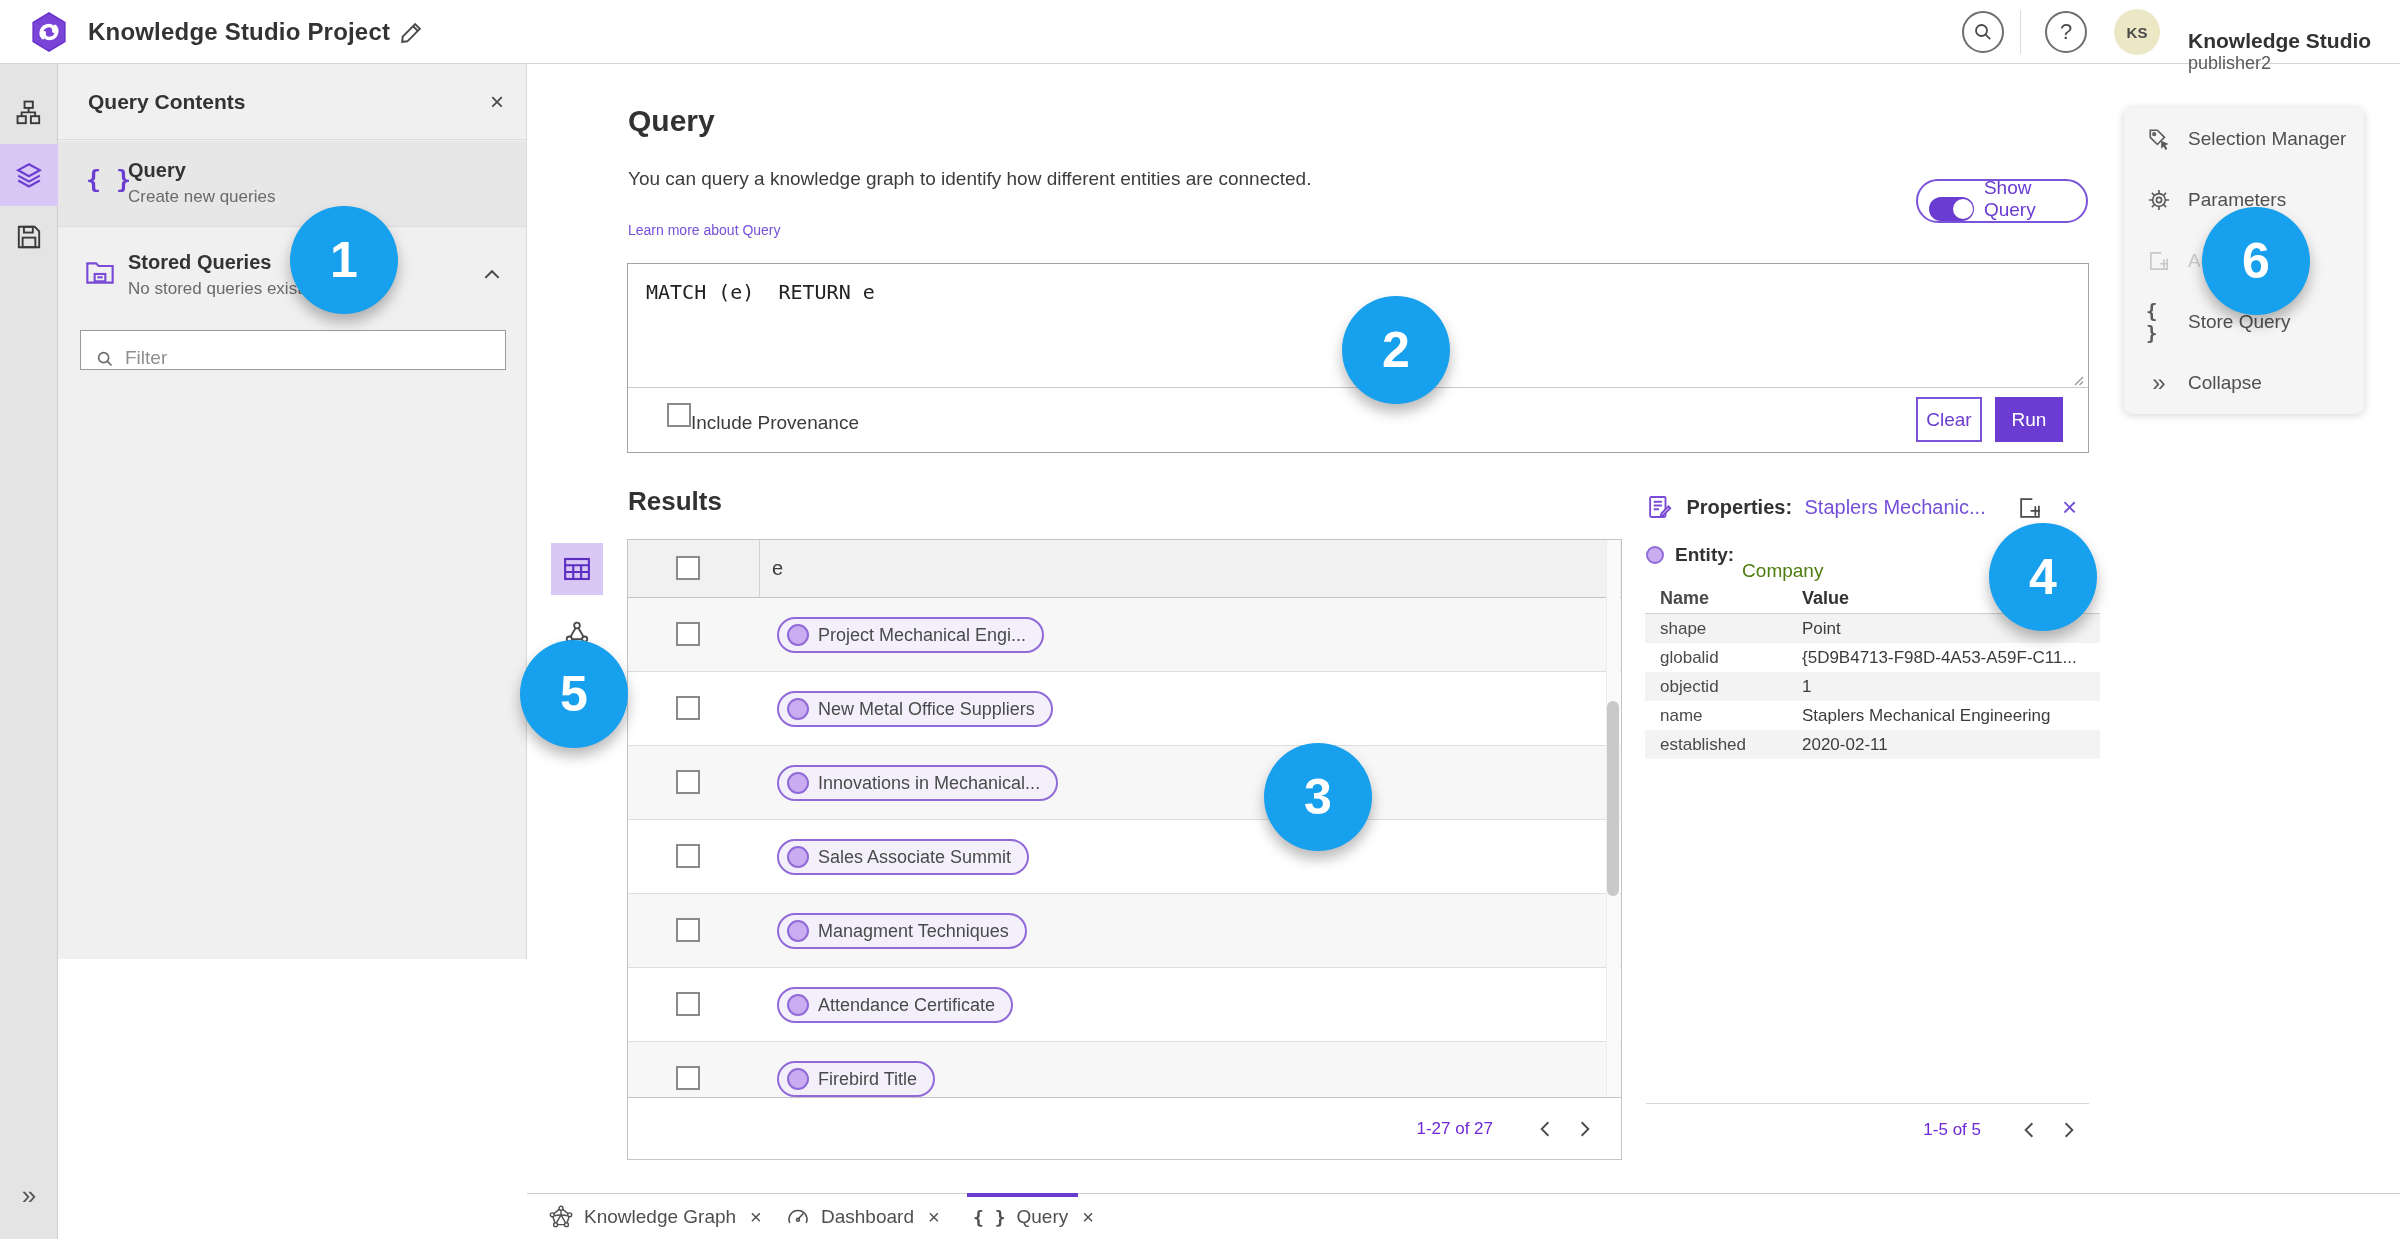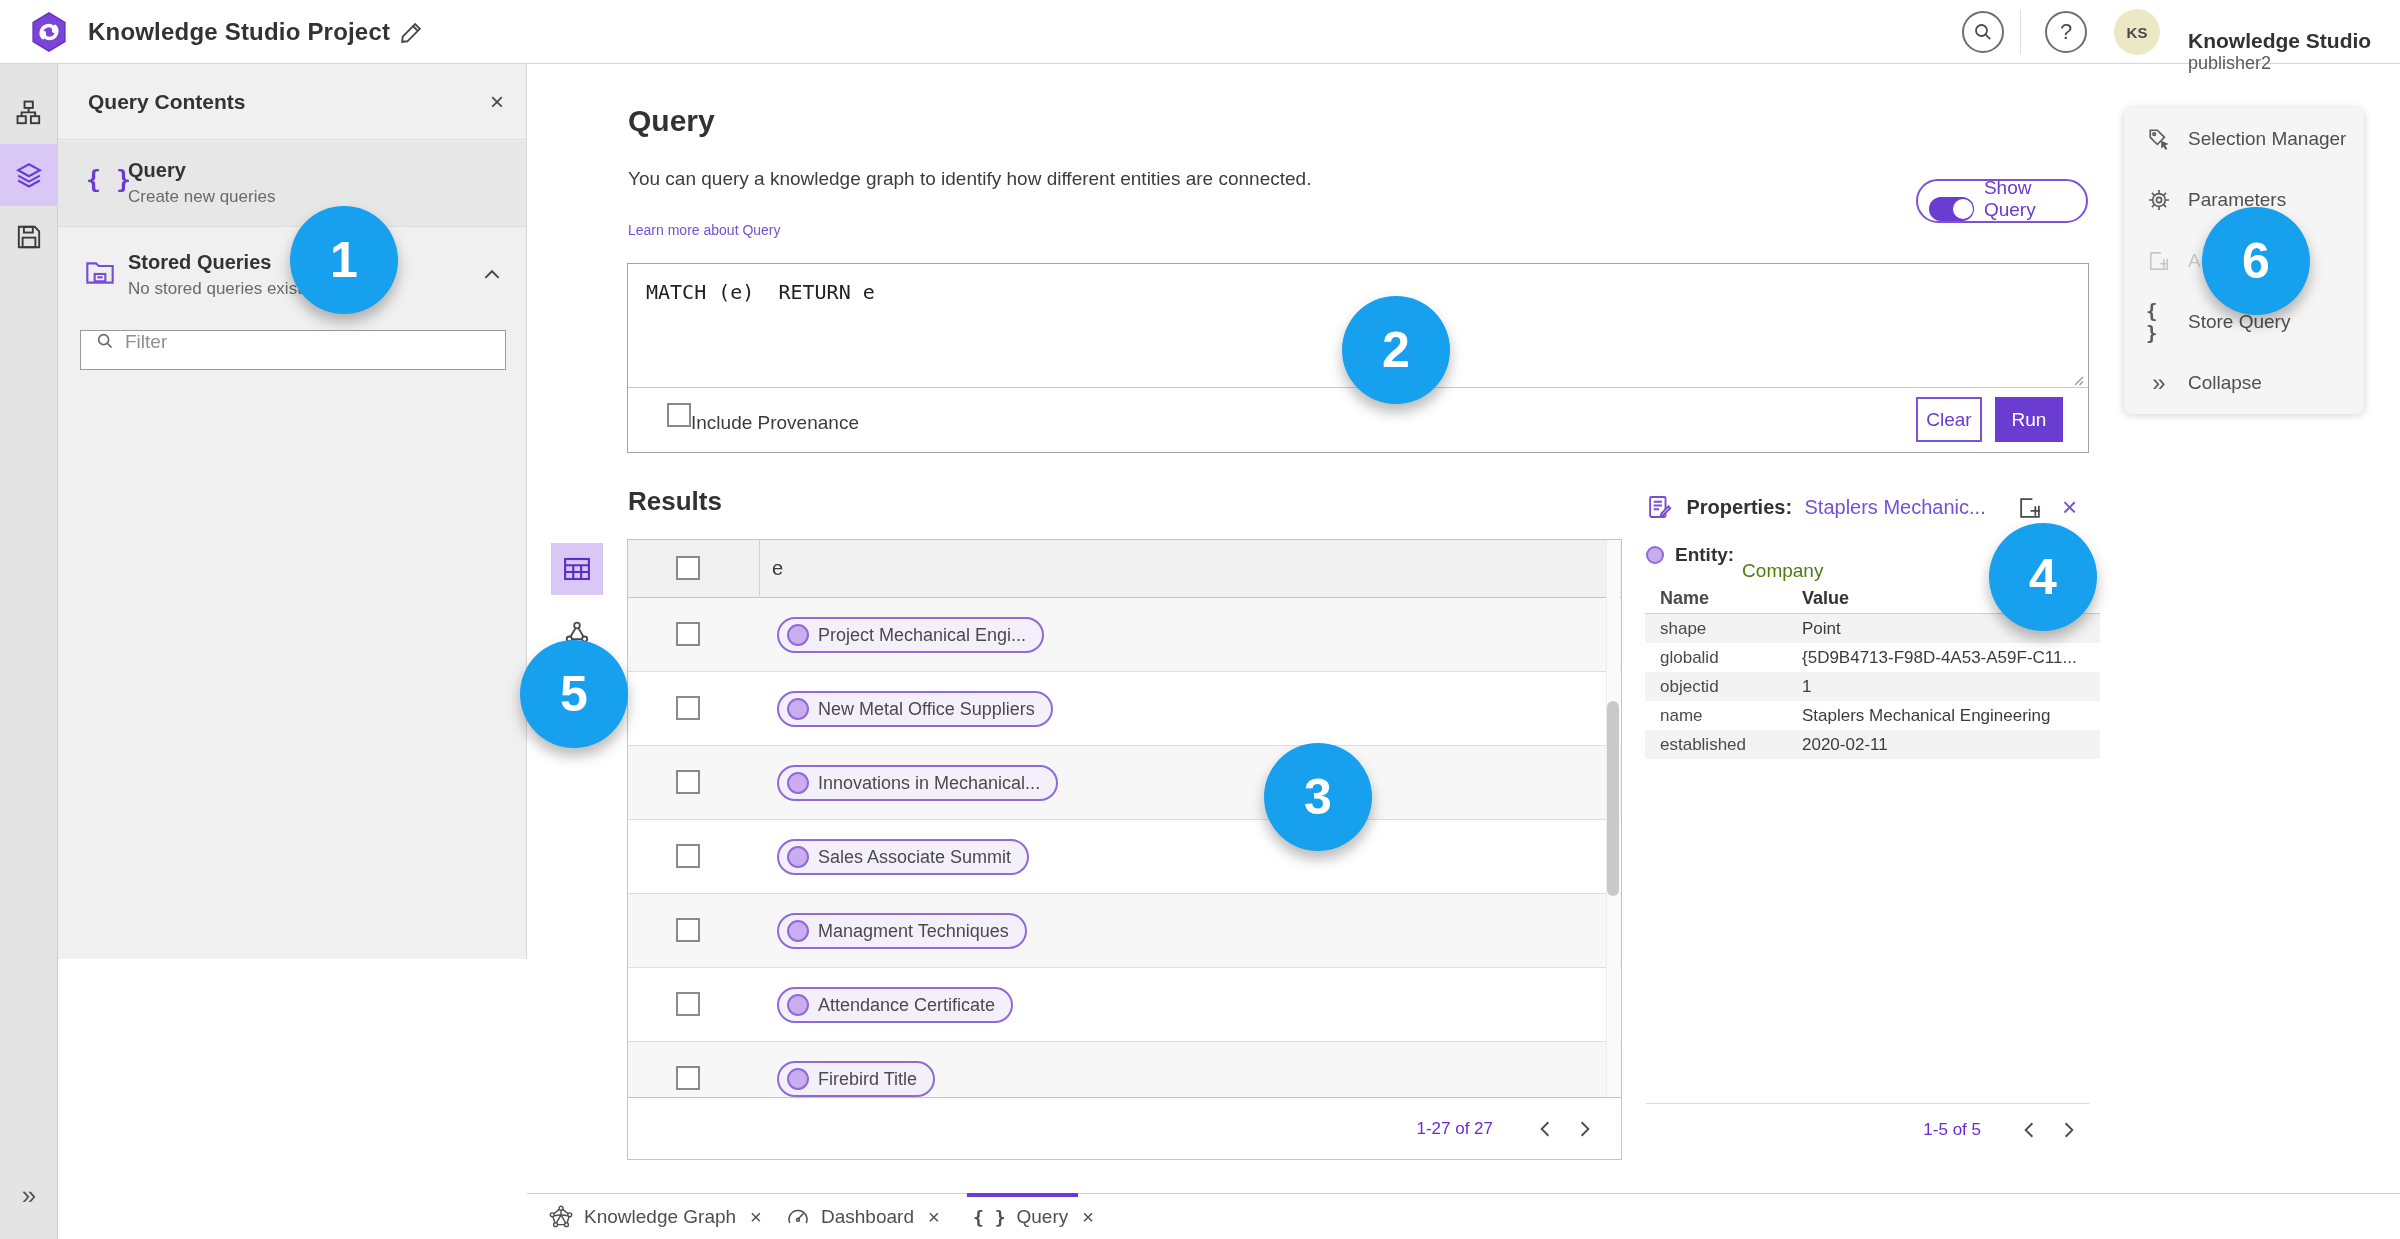--- a/index.html
+++ b/index.html
@@ -24,21 +24,21 @@
   .rail-expander { position:absolute; left:0; bottom:28px; width:58px; text-align:center; font-size:26px; color:#555; }
 
   
   #qc-panel { left:58px; top:64px; width:469px; height:895px; background:#f0f0f0; border-right:1px solid #d8d8d8; z-index:5; }
   .qc-header { position:absolute; left:0; top:0; width:100%; height:76px; border-bottom:1px solid #dcdcdc; }
   .qc-title { position:absolute; left:30px; top:26px; font-size:21px; font-weight:600; color:#333; }
   .qc-close { position:absolute; right:22px; top:24px; font-size:24px; color:#4a4a4a; }
   .qc-row { position:absolute; left:0; width:100%; }
   .qc-row .lab { font-size:20px; font-weight:600; color:#333; }
   .qc-row .desc { font-size:17px; color:#6a6a6a; margin-top:5px; }
-  .filter-wrap { position:absolute; left:22px; top:266px; width:426px; height:40px; background:#fff; border:1px solid #9a9a9a; display:flex; align-items:flex-start; }
+  .filter-wrap { position:absolute; left:22px; top:266px; width:426px; height:40px; background:#fff; border:1px solid #9a9a9a; display:flex; align-items:flex-end; }
   .filter-wrap input { border:none; outline:none; flex:1; font-size:19px; color:#444; font-family:"Liberation Sans",sans-serif; background:transparent; }
   .filter-wrap input::placeholder { color:#8f8f8f; }
 
   
   .h1 { font-size:30px; font-weight:700; color:#323232; }
   .h2 { font-size:26px; font-weight:700; color:#323232; }
   .desc-text { font-size:19px; color:#3c3c3c; }
   .link { font-size:14px; color:#7450d9; cursor:pointer;margin-top:8px; }
   .toggle-pill { left:1916px; top:179px; width:172px; height:44px; border:2px solid #7b52d8; border-radius:22px; background:#fff; display:flex; align-items:flex-end; }
   .toggle-track { position:relative; margin-left:11px; width:46px; height:24px; border-radius:12px; background:#6a3cd2; }

